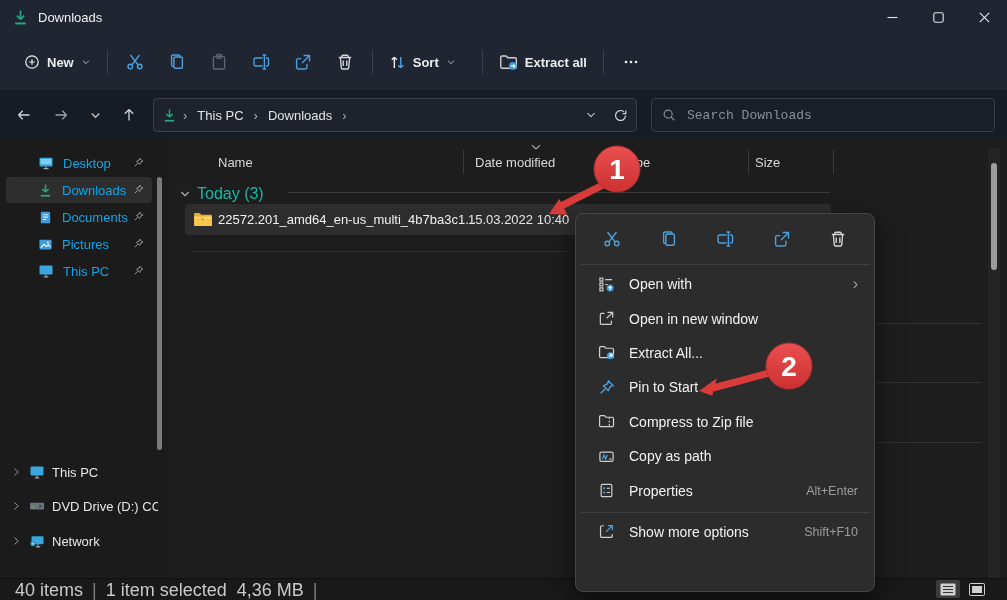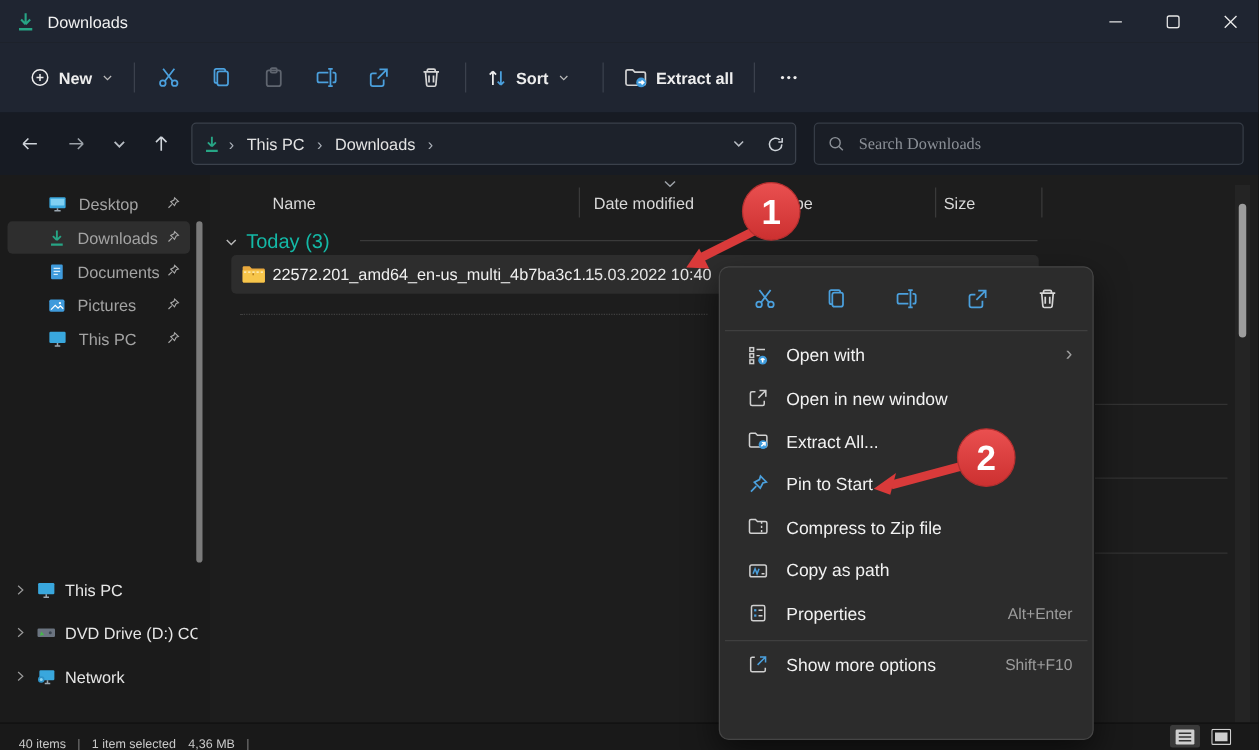--- a/index.html
+++ b/index.html
@@ -17,39 +17,39 @@
   .icobtn{width:42px;height:36px;display:flex;align-items:center;justify-content:center;border-radius:4px;}
   .vsep{width:1px;height:24px;background:#3b414d;margin:0 6px;}
   
   .addressrow{left:0;top:90px;width:1007px;height:50px;background:#171b23;display:flex;align-items:center;border-bottom:1px solid #10141b;}
   .navbtn{width:32px;height:32px;display:flex;align-items:center;justify-content:center;border-radius:4px;}
   .addressbox{display:flex;align-items:center;width:466px;height:32px;margin-left:8px;background:#1d222b;border:1px solid #3b414b;border-radius:4px;padding:0 8px;gap:6px;}
   .crumb{color:#e3e3e3;font-size:13px;padding:2px 4px;border-radius:3px;}
   .crumbsep{color:#aab0b8;font-size:13px;}
   .searchbox{display:flex;align-items:center;flex:1;height:32px;margin:0 12px 0 14px;background:#1a1e26;border:1px solid #363c46;border-radius:4px;padding:0 10px;gap:9px;}
   .searchbox input{background:transparent;border:none;outline:none;color:#fde047;font-size:13px;width:100%;
-    font-family:Liberation Serif, serif;}
+    font-family:Liberation Mono, monospace;}
   .searchbox input::placeholder{color:#8b9097;}
   
-  .sideitem{position:absolute;left:6px;width:146px;height:26px;border-radius:4px;display:flex;align-items:center;gap:9px;padding-left:32px;box-sizing:border-box;color:#a3a3a3;}
+  .sideitem{position:absolute;left:6px;width:146px;height:26px;border-radius:4px;display:flex;align-items:center;gap:9px;padding-left:32px;box-sizing:border-box;color:#0ea5e9;}
   .sideitem.sel{background:#2e2e2e;}
   .sideitem .pin{position:absolute;right:8px;top:7px;}
   .treeitem{position:absolute;left:2px;width:156px;height:30px;display:flex;align-items:center;gap:7px;padding-left:8px;box-sizing:border-box;color:#e6e6e6;}
   
   .colhdr{position:absolute;color:#d8d8d8;font-size:13px;top:155px;}
   .colsep{position:absolute;top:150px;width:1px;height:24px;background:#3a3a3a;}
   .grouplabel{color:#14b8a6;font-size:16px;}
   .filerow{position:absolute;left:185px;top:204px;width:646px;height:31px;background:#2d2d2d;border-radius:4px;display:flex;align-items:center;}
   .filerow .fname{position:absolute;left:33px;color:#f0f0f0;white-space:nowrap;}
   .filerow .fdate{position:absolute;left:283px;color:#e4e4e4;white-space:nowrap;}
   
   .vtrack{position:absolute;background:#242424;}
   .vthumb{position:absolute;border-radius:3px;background:#9d9d9d;}
   
-  .statusbar{left:0;top:578px;width:1007px;height:22px;background:#191919;border-top:1px solid #101010;display:flex;align-items:flex-end;color:#c9c9c9;font-size:10px;}
+  .statusbar{left:0;top:578px;width:1007px;height:22px;background:#191919;border-top:1px solid #101010;display:flex;align-items:center;color:#c9c9c9;font-size:18px;}
   .statusbar .ssep{color:#7e7e7e;margin:0 9px;}
   .viewtoggles{position:absolute;right:18px;top:580px;display:flex;gap:5px;}
   .vtbtn{width:24px;height:18px;display:flex;align-items:center;justify-content:center;border-radius:2px;}
   .vtbtn.active{background:#3a3a3a;}
   
   .ctxmenu{left:575px;top:213px;width:300px;height:379px;background:#2c2c2c;border:1px solid #454545;border-radius:8px;
     box-shadow:0 10px 26px rgba(0,0,0,.55);z-index:30;box-sizing:border-box;}
   .ctxiconrow{display:flex;justify-content:space-between;padding:8px 16px 6px 16px;}
   .ctxicobtn{width:40px;height:34px;display:flex;align-items:center;justify-content:center;border-radius:4px;}
   .ctxdivider{height:1px;background:#3f3f3f;margin:2px 4px;}

